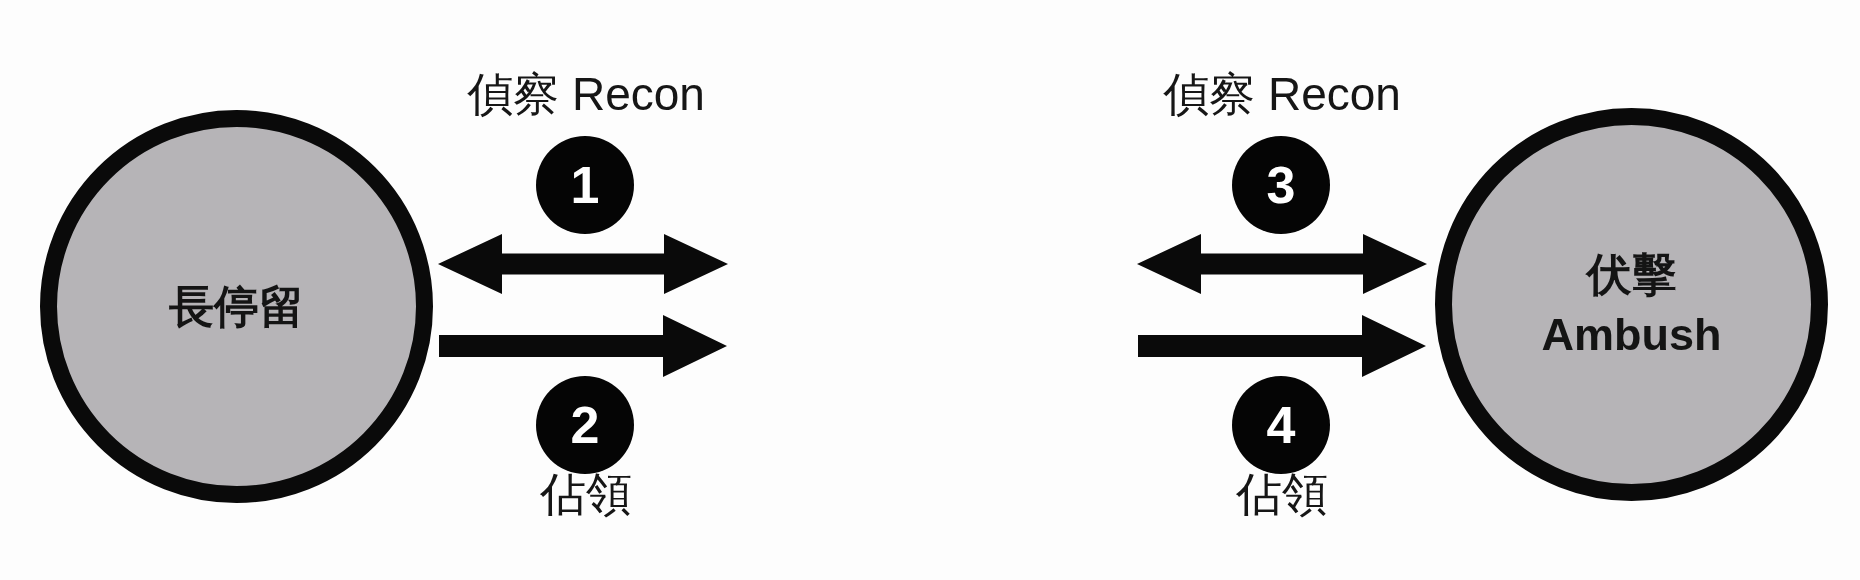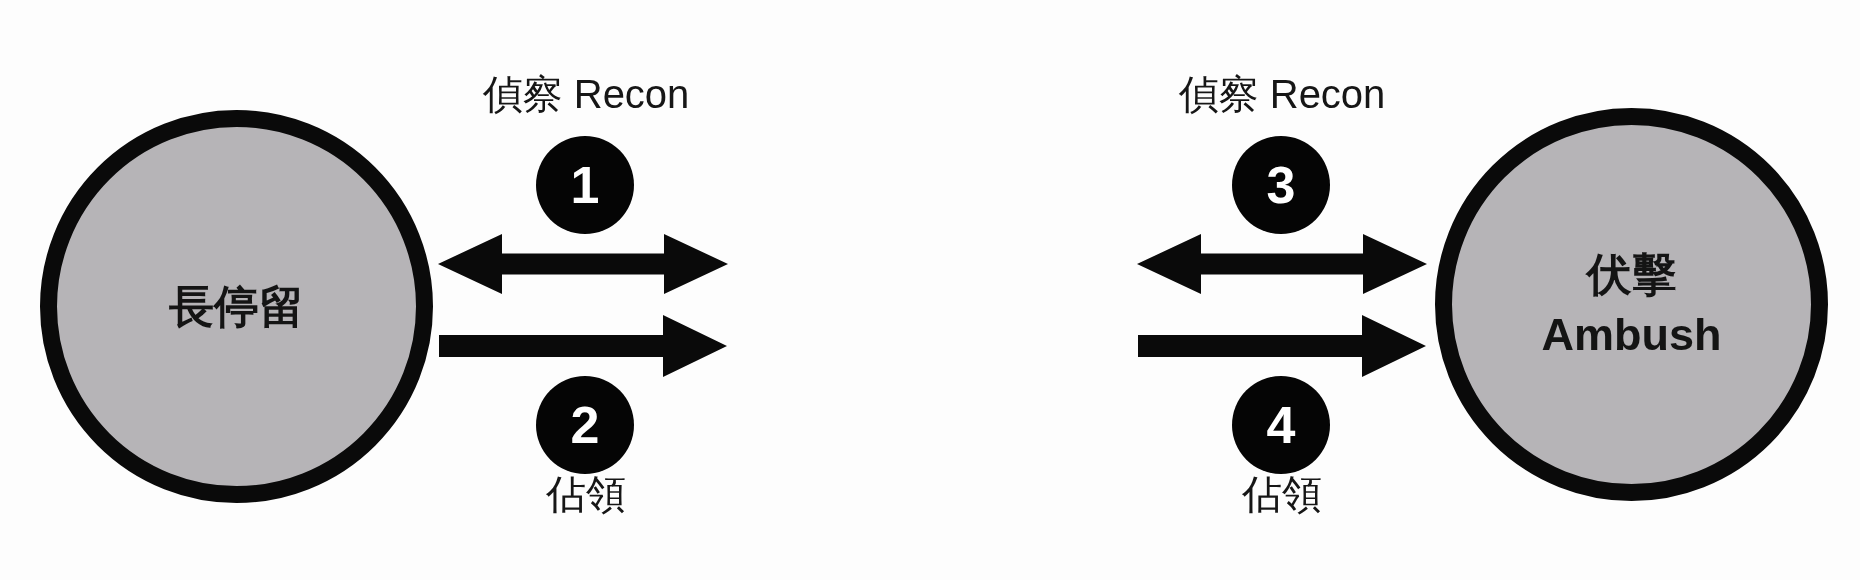--- a/index.html
+++ b/index.html
@@ -42,21 +42,21 @@
   .node-left  { left: 40px;   top: 110px; }
   .node-mid   { left: 737px;  top: 110px; }
   .node-right { left: 1435px; top: 108px; }
 
   .edge-label {
     position: absolute;
     transform: translateX(-50%);
     white-space: nowrap;
     color: var(--label_text, #161616);
     font-weight: 400;
-    font-size: 40px;
+    font-size: 46px;
     line-height: 44px;
   }
   .edge-label.top    { top: 72px; }
   .edge-label.bottom { top: 472px; }
   .elx-1 { left: 586px; }
   .elx-2 { left: 1282px; }
 
   .badge {
     position: absolute;
     width: 98px;

